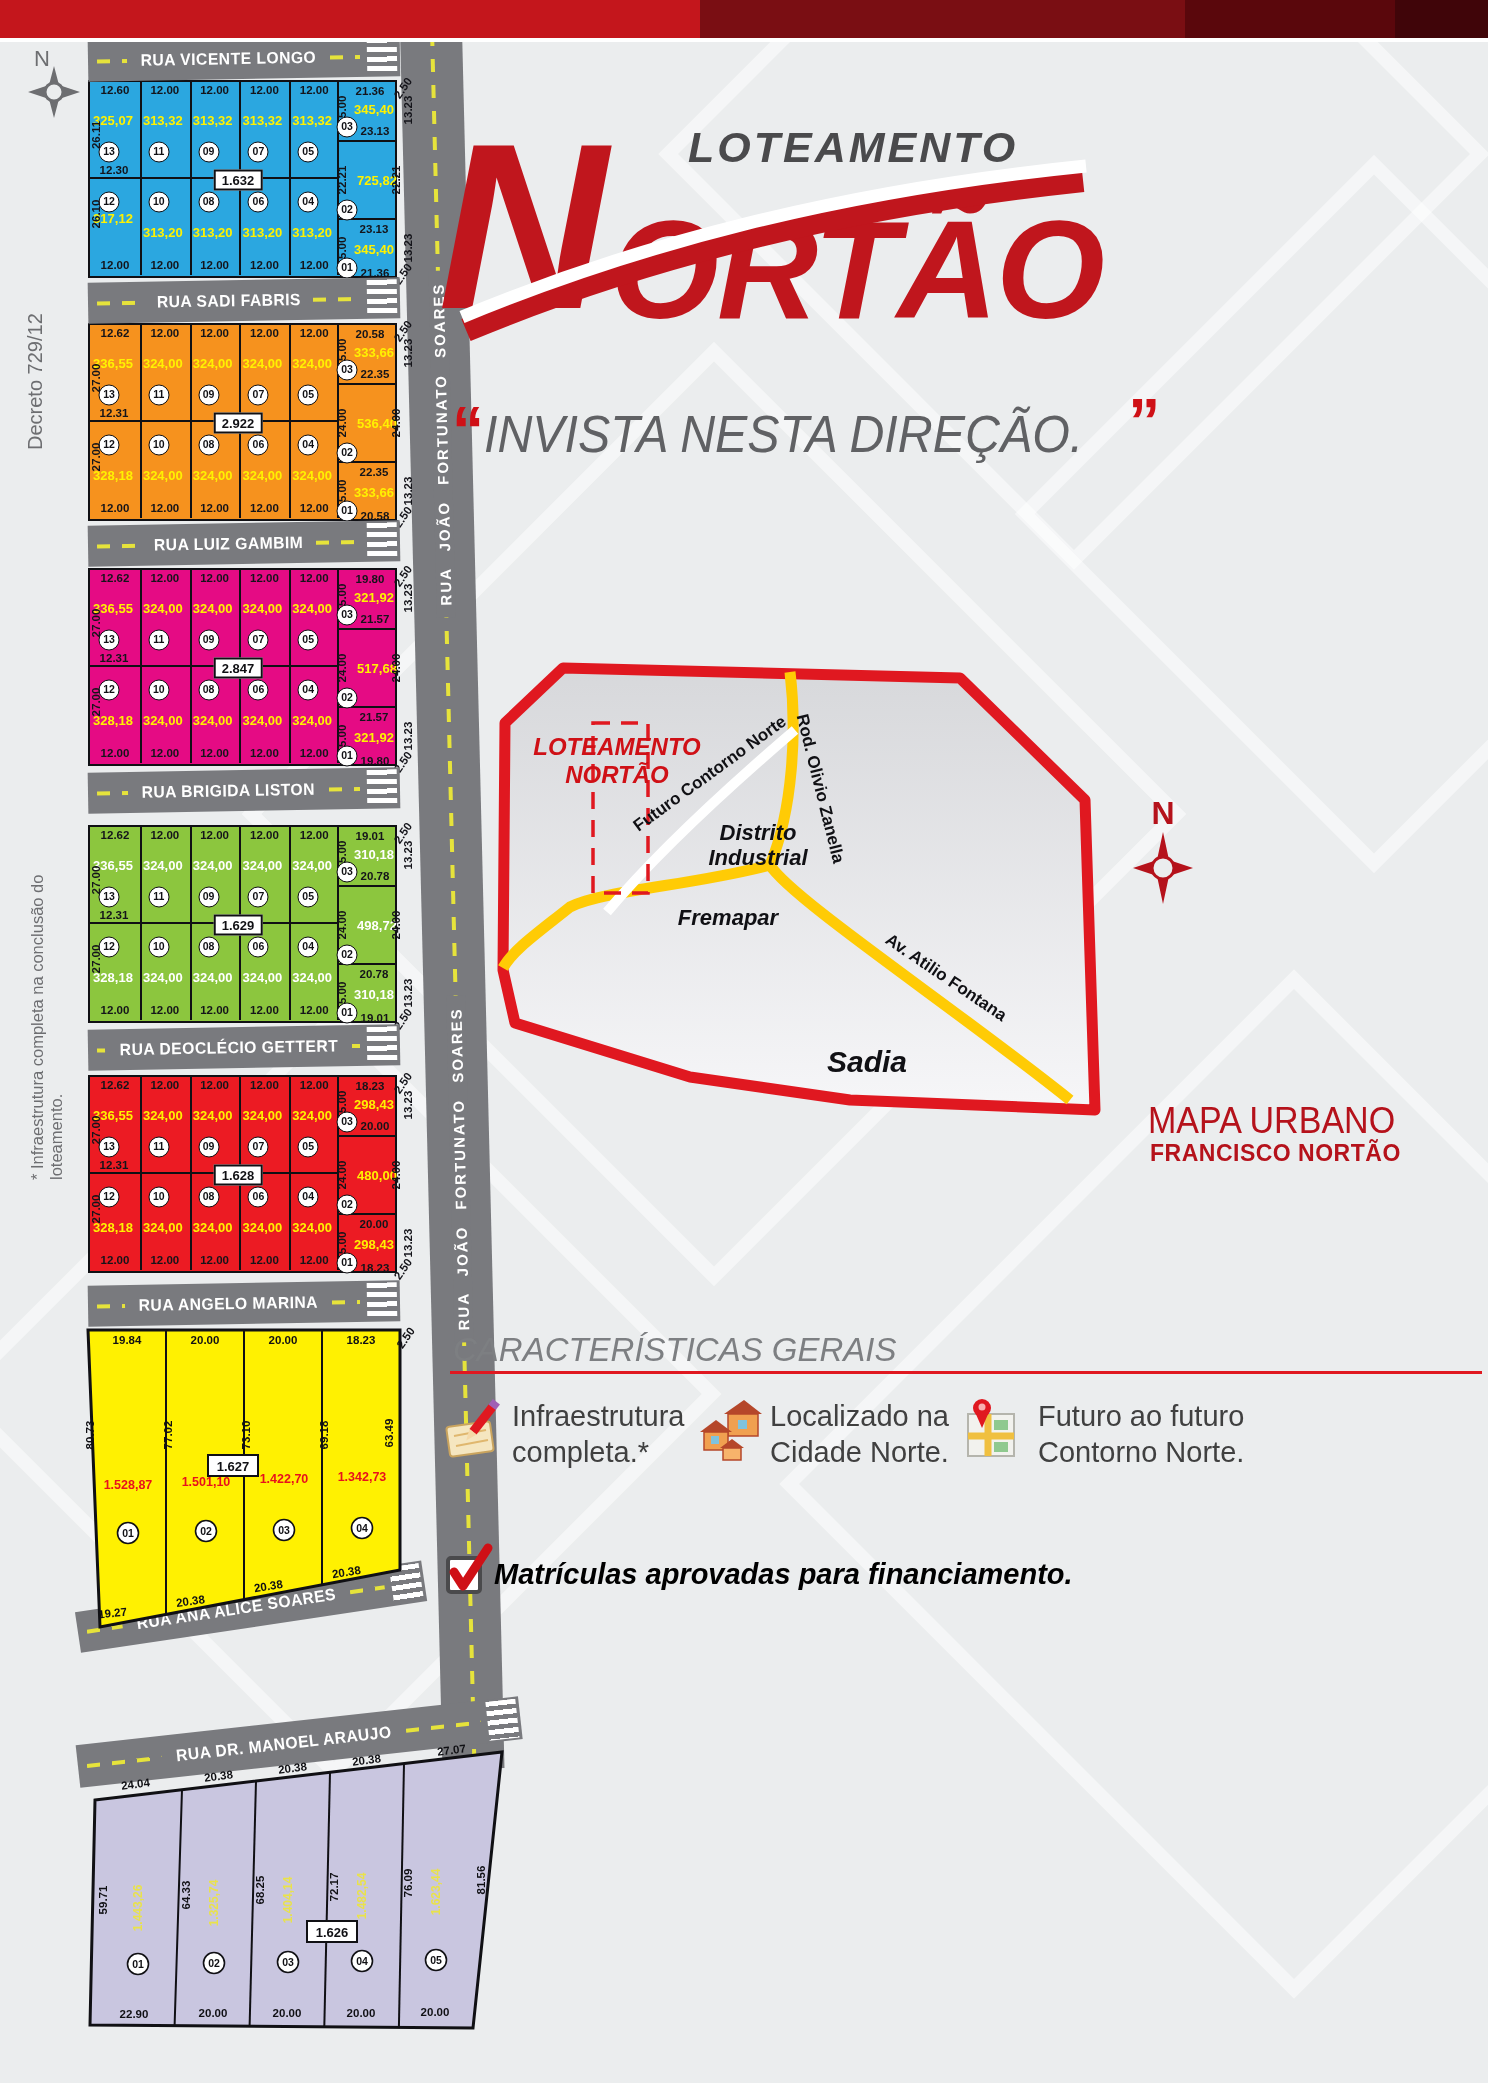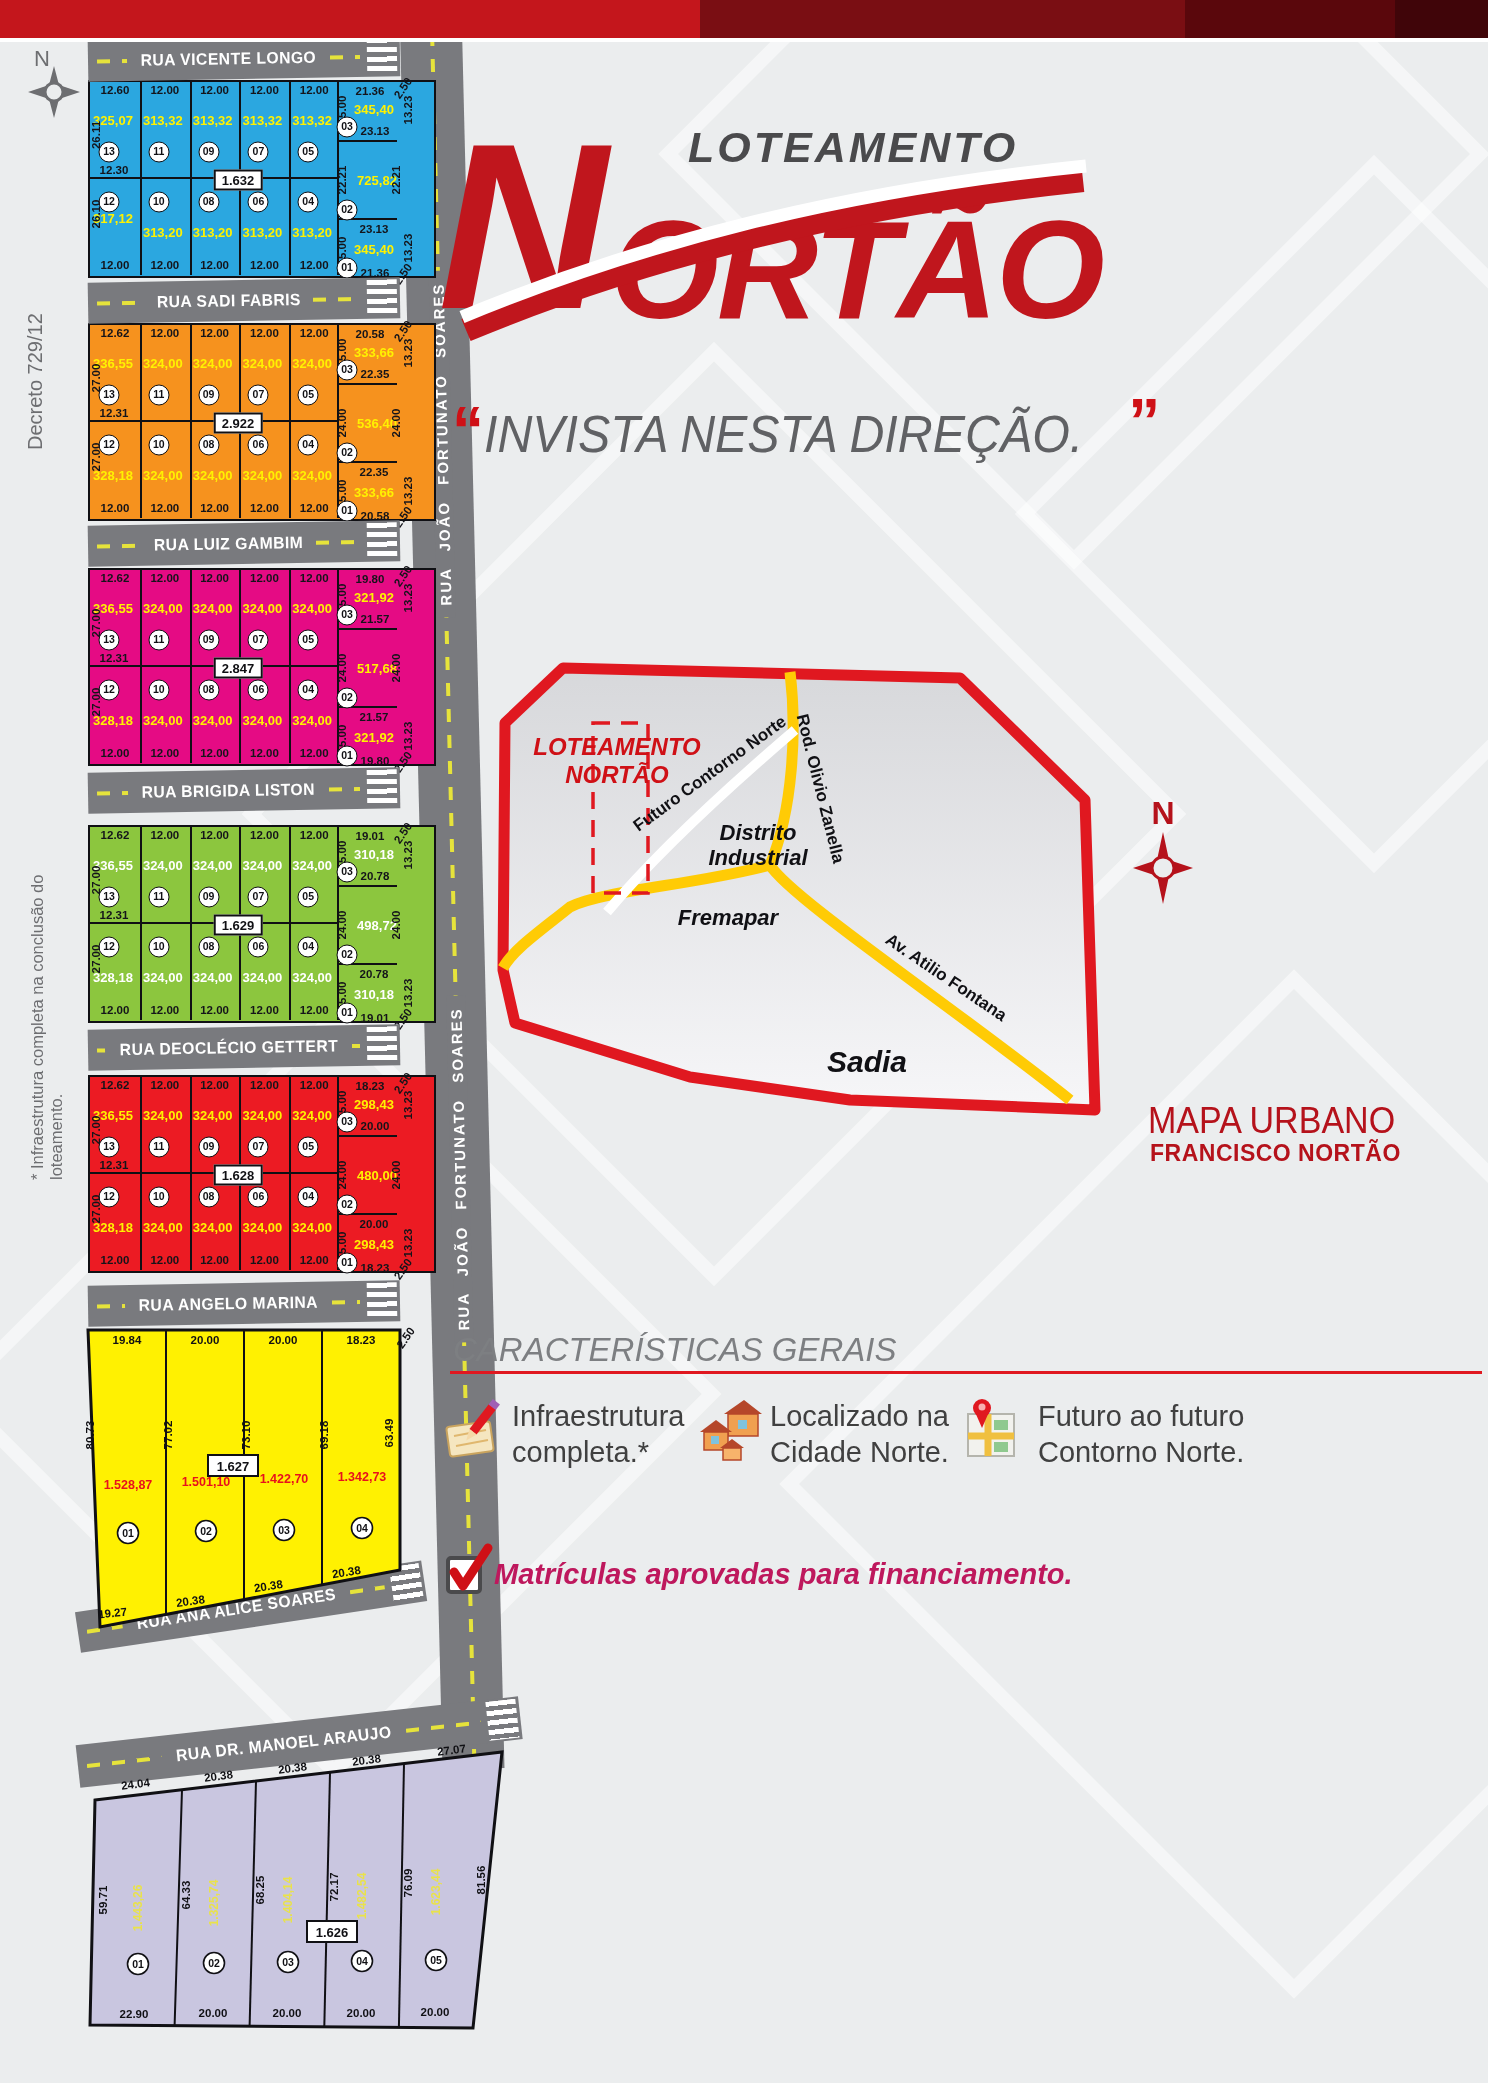--- a/index.html
+++ b/index.html
@@ -16,42 +16,42 @@
   .dash{height:4px;background:repeating-linear-gradient(90deg,#e6e33b 0 13px,transparent 13px 25px);flex:1;margin:0 9px;}
   .dr{margin-right:40px;}
   .zebra{position:absolute;right:3px;top:2px;bottom:2px;width:30px;
          background:repeating-linear-gradient(180deg,#fff 0 5px,transparent 5px 9.5px);}
   .vroad{position:absolute;left:312px;top:-8px;width:62px;height:1740px;background:#797a7e;transform:rotate(-1.4deg);transform-origin:0 0;z-index:1;}
   .vdash{position:absolute;left:30px;top:4px;bottom:4px;width:4px;
          background:repeating-linear-gradient(180deg,#e6e33b 0 13px,transparent 13px 26px);}
   .vname{position:absolute;left:32px;writing-mode:vertical-rl;transform:translate(-50%,-50%) rotate(180deg);
          font:700 15px "Liberation Sans",sans-serif;color:#fff;letter-spacing:2px;word-spacing:10px;
          background:#797a7e;padding:12px 1px;white-space:nowrap;}
-  .blk{position:absolute;left:0;width:348px;height:198px;border:2.5px solid #101014;box-sizing:border-box;z-index:2;}
+  .blk{position:absolute;left:0;width:309px;height:198px;border:2.5px solid #101014;box-sizing:border-box;z-index:2;}
   .lbl{position:absolute;white-space:nowrap;transform:translate(-50%,-50%);}
   .m{font:700 11.5px "Liberation Sans",sans-serif;color:#14141a;}
   .area{font:700 13px "Liberation Sans",sans-serif;}
   .circ{position:absolute;width:19px;height:19px;border-radius:50%;background:#fff;border:1.6px solid #101014;
         font:700 10.5px "Liberation Sans",sans-serif;color:#101014;text-align:center;line-height:17px;
         transform:translate(-50%,-50%);}
   .idbox{position:absolute;background:#fff;border:2px solid #101014;font:700 13px "Liberation Sans",sans-serif;
          color:#101014;padding:1px 6px;transform:translate(-50%,-50%);white-space:nowrap;}
   .vl,.hl{position:absolute;background:#101014;}
   
   .vtext{position:absolute;writing-mode:vertical-rl;transform:rotate(180deg);color:#6d6e71;z-index:2;}
   
   .qrow{position:absolute;left:452px;top:402px;display:flex;align-items:flex-start;z-index:2;}
   .qmark{font:800 64px/56px "Liberation Sans",sans-serif;color:#cf1016;}
   .qtext{font:italic 400 52px/64px "Liberation Sans",sans-serif;color:#606164;transform:scaleX(.93);transform-origin:0 0;letter-spacing:0;white-space:nowrap;}
   .caption1{position:absolute;left:1148px;top:1100px;font:400 37px "Liberation Sans",sans-serif;color:#b5121b;transform:scaleX(.92);transform-origin:0 0;z-index:2;}
   .caption2{position:absolute;left:1150px;top:1140px;font:800 23px "Liberation Sans",sans-serif;color:#b5121b;letter-spacing:.5px;z-index:2;}
   .ftitle{position:absolute;left:453px;top:1330px;font:italic 400 34px "Liberation Sans",sans-serif;color:#7d7f82;transform:scaleX(.97);transform-origin:0 0;z-index:2;}
   .fureda{position:absolute;left:450px;top:1371px;width:1032px;height:3px;background:#e01820;z-index:2;}
   .fline{position:absolute;font:400 29px/36px "Liberation Sans",sans-serif;color:#404040;white-space:nowrap;z-index:2;}
-  .fnote{position:absolute;left:494px;top:1558px;font:italic 800 29px "Liberation Sans",sans-serif;color:#be185d;z-index:2;}
+  .fnote{position:absolute;left:494px;top:1558px;font:italic 800 29px "Liberation Sans",sans-serif;color:#000000;z-index:2;}
   svg{overflow:visible;}
   .mapsvg{position:absolute;left:395px;top:650px;z-index:1;}
   .blocksvg{position:absolute;z-index:2;}
 </style>
 </head>
 <body>
 
 <div class="chv" style="left:780px;top:-140px;width:560px;height:560px;"></div>
 <div class="chv" style="left:380px;top:480px;width:640px;height:640px;"></div>
 <div class="chv" style="left:930px;top:1120px;width:700px;height:700px;"></div>

